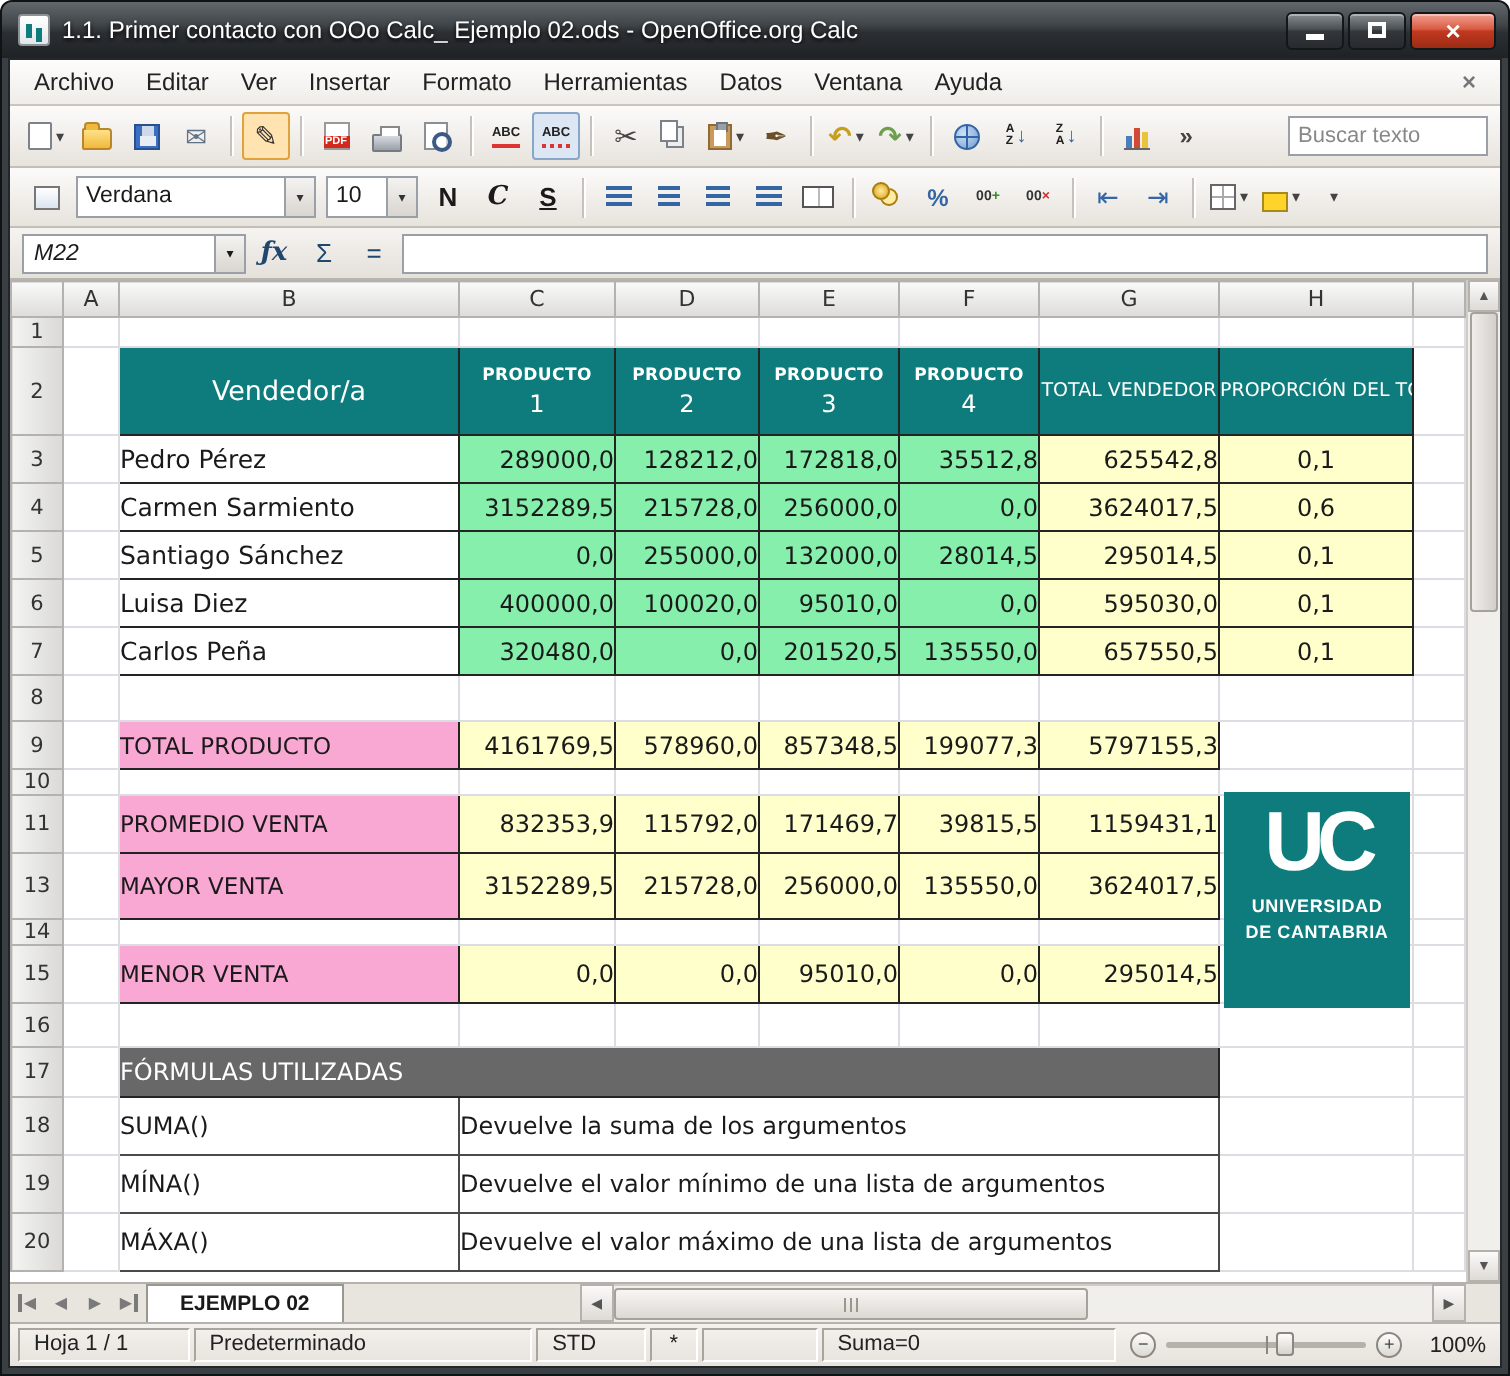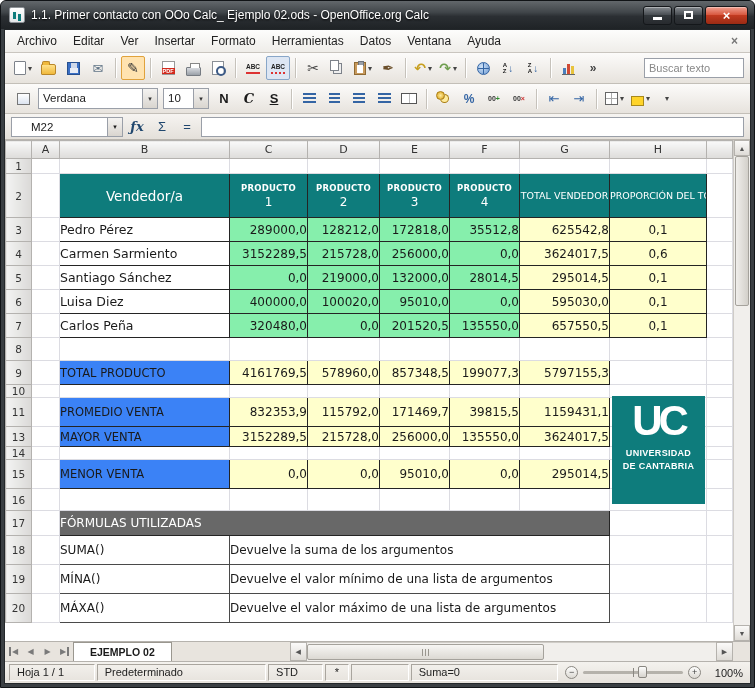--- a/index.html
+++ b/index.html
@@ -119,21 +119,21 @@
   .ind { font-size:13px; color:#3465a4; }
   .ic-borders { width:13px; height:13px; border:1px solid #666; background-color:#fff;
                 background-image:linear-gradient(#aaa,#aaa),linear-gradient(#aaa,#aaa);
                 background-size:100% 1px,1px 100%; background-position:center; background-repeat:no-repeat; }
   .ic-bgcolor { width:13px; height:10px; background:#ffd42a; border:1px solid #a8891c; margin-top:4px; }
 
   
   .formulabar { height:26px; flex:0 0 26px; display:flex; align-items:center; gap:3px; padding:2px 6px;
                 background:linear-gradient(#f6f4f1,#e4e0da); border-bottom:1px solid #b9b5ae; }
   .namebox { width:112px; height:20px; display:flex; border:1px solid #9a9fa8; background:#fff; }
-  .namebox .val { flex:1; font-size:11.5px; padding:3px 19px 0; }
+  .namebox .val { flex:1; font-size:11.5px; padding:3px 5px 0;font-style:italic; }
   .namebox .cbtn { width:15px; display:flex; align-items:center; justify-content:center;
                    background:linear-gradient(#f4f3f1,#d9d5cf); border-left:1px solid #9a9fa8; font-size:7px; }
   .fbtn { width:22px; height:20px; display:flex; align-items:center; justify-content:center; font-size:13px; color:#20476e; }
   .fbtn.fx { font-style:italic; font-family:"DejaVu Serif",serif; font-weight:bold; }
   .formula-input { flex:1; height:20px; border:1px solid #9a9fa8; background:#fff; font-size:12px; padding:0 4px; font-family:inherit; }
 
   
   .sheet-region { flex:1; display:flex; min-height:0; background:#fff; }
   .grid-area { flex:1; position:relative; overflow:hidden; background:#fff; }
   table.grid { border-collapse:collapse; table-layout:fixed; width:100%; font-family:"DejaVu Sans",sans-serif; }
@@ -146,21 +146,21 @@
   .tb { border:1px solid #242424; }
   .tealc { background:#0E7C7C; color:#fff; border:1px solid #242424; text-align:center; font-weight:bold; }
   .vendedor { font-size:13.5px; }
   .phead .lbl { display:block; font-size:8.5px; letter-spacing:.2px;font-weight:bold; }
   .phead .num { display:block; font-size:12px; margin-top:2px; }
   .two { font-size:9.5px; white-space:pre-line; line-height:1.45; }
   .nm { text-align:left; padding-left:14px; font-size:12.5px; background:#fff; }
   .nu { text-align:right; padding-right:5px; font-size:12px; background:#86efac; }
   .py { background:#FFFFCC; }
   .prp { text-align:center; font-size:12px; background:#FFFFCC; }
-  .yl { background:#3b82f6; font-weight:bold; font-size:11.5px; text-align:left; padding-left:10px; }
+  .yl { background:#f9a8d4; font-weight:bold; font-size:11.5px; text-align:left; padding-left:10px; }
   .graybar { background:#686868; color:#fff; font-weight:bold; font-size:12px; text-align:left; padding-left:8px; border:1px solid #242424; }
   .fl { font-size:12px; text-align:left; padding-left:10px; border:1px solid #4a4a4a; background:#fff; }
   .fd { font-size:12px; text-align:left; padding-left:10px; border:1px solid #4a4a4a; background:#fff; }
 
   .uc-logo { position:absolute; left:607px; top:256px; width:93px; height:108px; background:#0E7C7C;
              color:#fff; display:flex; flex-direction:column; align-items:center; padding-top:4px; }
   .uc-initials { font-size:42px; font-weight:bold; letter-spacing:-4px; line-height:1; }
   .uc-line { font-size:9px; font-weight:bold; letter-spacing:.3px; line-height:1.35; margin-top:1px; }
   .uc-line.first { margin-top:5px; }
 
@@ -514,21 +514,21 @@
                 <td class="tb nu">0,0</td>
                 <td class="tb nu py">3624017,5</td>
                 <td class="tb prp">0,6</td>
                 <td class="gc"></td>
               </tr>
           <tr style="height:24px">
                 <th class="rh">5</th>
                 <td class="gc"></td>
                 <td class="tb nm">Santiago Sánchez</td>
                 <td class="tb nu">0,0</td>
-                <td class="tb nu">219000,0</td>
+                <td class="tb nu">255000,0</td>
                 <td class="tb nu">132000,0</td>
                 <td class="tb nu">28014,5</td>
                 <td class="tb nu py">295014,5</td>
                 <td class="tb prp">0,1</td>
                 <td class="gc"></td>
               </tr>
           <tr style="height:24px">
                 <th class="rh">6</th>
                 <td class="gc"></td>
                 <td class="tb nm">Luisa Diez</td>
@@ -593,21 +593,21 @@
                 <td class="gc"></td>
                 <td class="tb yl">PROMEDIO VENTA</td>
                 <td class="tb nu py">832353,9</td>
                 <td class="tb nu py">115792,0</td>
                 <td class="tb nu py">171469,7</td>
                 <td class="tb nu py">39815,5</td>
                 <td class="tb nu py">1159431,1</td>
                 <td class="gc"></td>
                 <td class="gc"></td>
               </tr>
-          <tr style="height:20px">
+          <tr style="height:33px">
                 <th class="rh">13</th>
                 <td class="gc"></td>
                 <td class="tb yl">MAYOR VENTA</td>
                 <td class="tb nu py">3152289,5</td>
                 <td class="tb nu py">215728,0</td>
                 <td class="tb nu py">256000,0</td>
                 <td class="tb nu py">135550,0</td>
                 <td class="tb nu py">3624017,5</td>
                 <td class="gc"></td>
                 <td class="gc"></td>

